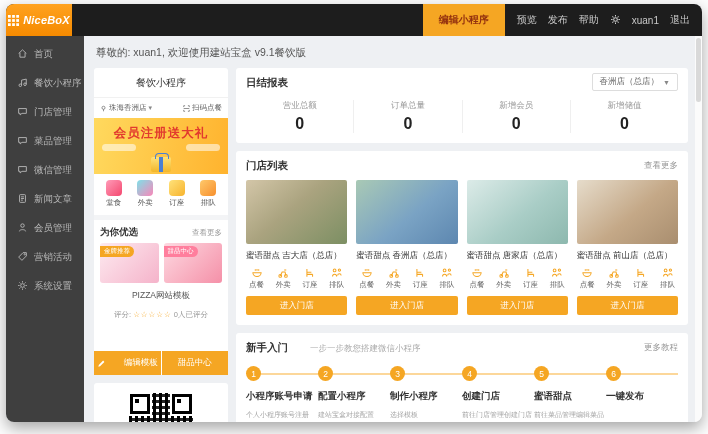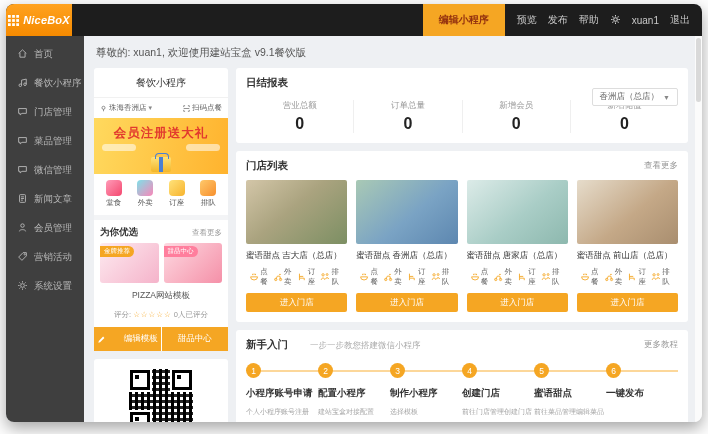--- a/index.html
+++ b/index.html
@@ -43,46 +43,46 @@
   .picks-head{display:flex;justify-content:space-between;align-items:center;padding:6px 6px 4px;}
   .picks-title{font-size:9.5px;font-weight:bold;color:#333;}
   .tiny-more{font-size:7.5px;color:#999;cursor:pointer;}
   .pick-row{display:flex;gap:5px;padding:0 6px;}
   .pick{flex:1;height:40px;border-radius:3px;position:relative;overflow:hidden;}
   .pick-badge{position:absolute;left:0;top:3px;font-size:6.5px;color:#fff;padding:1px 4px;border-radius:0 6px 6px 0;}
   .tpl-name{font-size:8.5px;color:#555;text-align:center;margin-top:7px;}
   .tpl-rating{font-size:7.5px;color:#999;text-align:center;margin-top:8px;}
   .tpl-rating .stars{color:#f5a623;letter-spacing:1px;}
   .tpl-btns{display:flex;gap:1px;margin-top:7px;}
-  .tpl-btn{flex:1;height:24px;background:#f5a623;color:#fff;font-size:8.5px;display:flex;align-items:center;justify-content:center;gap:18px;cursor:pointer;}
+  .tpl-btn{flex:1;height:24px;background:#f5a623;color:#fff;font-size:8.5px;display:flex;align-items:center;justify-content:center;gap:18px;cursor:pointer;margin-top:24px;}
   .qr-card{margin-top:8px;padding:10px 0 13px;display:flex;flex-direction:column;align-items:center;}
   .qr{width:64px;height:64px;background:
       repeating-linear-gradient(0deg,rgba(0,0,0,.85) 0 3px,transparent 3px 6px),
       repeating-linear-gradient(90deg,#000 0 3px,#fff 3px 6px);position:relative;}
   .finder{position:absolute;width:14px;height:14px;border:3px solid #000;background:#fff;box-shadow:0 0 0 2px #fff;}
   .finder i{position:absolute;left:2px;top:2px;width:4px;height:4px;background:#000;}
   
   .col-right{flex:1;display:flex;flex-direction:column;gap:8px;min-width:0;}
   .sec-head{display:flex;justify-content:space-between;align-items:center;}
   .sec-title{font-size:10.5px;font-weight:bold;color:#333;}
   .more-link{font-size:8.5px;color:#999;cursor:pointer;}
   .report{padding:8px 10px 10px;position:relative;}
-  .store-filter{position:absolute;right:10px;top:20px;border:1px solid #ddd;border-radius:2px;font-size:8.5px;color:#666;padding:2px 7px;display:flex;align-items:center;gap:4px;cursor:pointer;background:#fff;}
+  .store-filter{position:absolute;right:10px;top:5px;border:1px solid #ddd;border-radius:2px;font-size:8.5px;color:#666;padding:2px 7px;display:flex;align-items:center;gap:4px;cursor:pointer;background:#fff;}
   .caret{font-size:7px;color:#888;}
   .stats{display:flex;margin-top:10px;}
   .stat{flex:1;text-align:center;border-left:1px solid #efefef;}
   .stat:first-child{border-left:none;}
   .stat-label{font-size:8.5px;color:#999;}
   .stat-value{font-size:16px;font-weight:bold;color:#222;margin-top:3px;}
   .stores{padding:8px 10px 10px;}
   .store-grid{display:grid;grid-template-columns:repeat(4,1fr);gap:9px;margin-top:7px;}
   .store-photo{height:64px;border-radius:2px;}
   .store-name{font-size:8.5px;color:#333;margin:6px 0 5px;white-space:nowrap;overflow:hidden;}
   .store-actions{display:flex;justify-content:space-between;padding:0 3px;}
-  .sact{display:flex;flex-direction:row;align-items:center;gap:1px;font-size:7.5px;color:#666;}
+  .sact{display:flex;flex-direction:column;align-items:center;gap:1px;font-size:7.5px;color:#666;}
   .enter-btn{margin-top:6px;height:19px;background:#f5a623;border-radius:2px;color:#fff;font-size:8.5px;display:flex;align-items:center;justify-content:center;cursor:pointer;}
   .guide{padding:8px 10px 12px;}
   .guide-left{display:flex;align-items:baseline;gap:22px;}
   .guide-sub{font-size:8.5px;color:#aaa;}
   .stepper{position:relative;margin-top:11px;}
   .step-line{position:absolute;left:2px;right:0;top:7px;height:2px;background:#fcd79a;}
   .steps{display:flex;position:relative;}
   .step{flex:1;min-width:0;}
   .step-circle{width:15px;height:15px;border-radius:50%;background:#f5a623;color:#fff;font-size:8.5px;display:flex;align-items:center;justify-content:center;position:relative;}
   .step-title{font-size:9.5px;font-weight:bold;color:#333;margin-top:9px;white-space:nowrap;}

